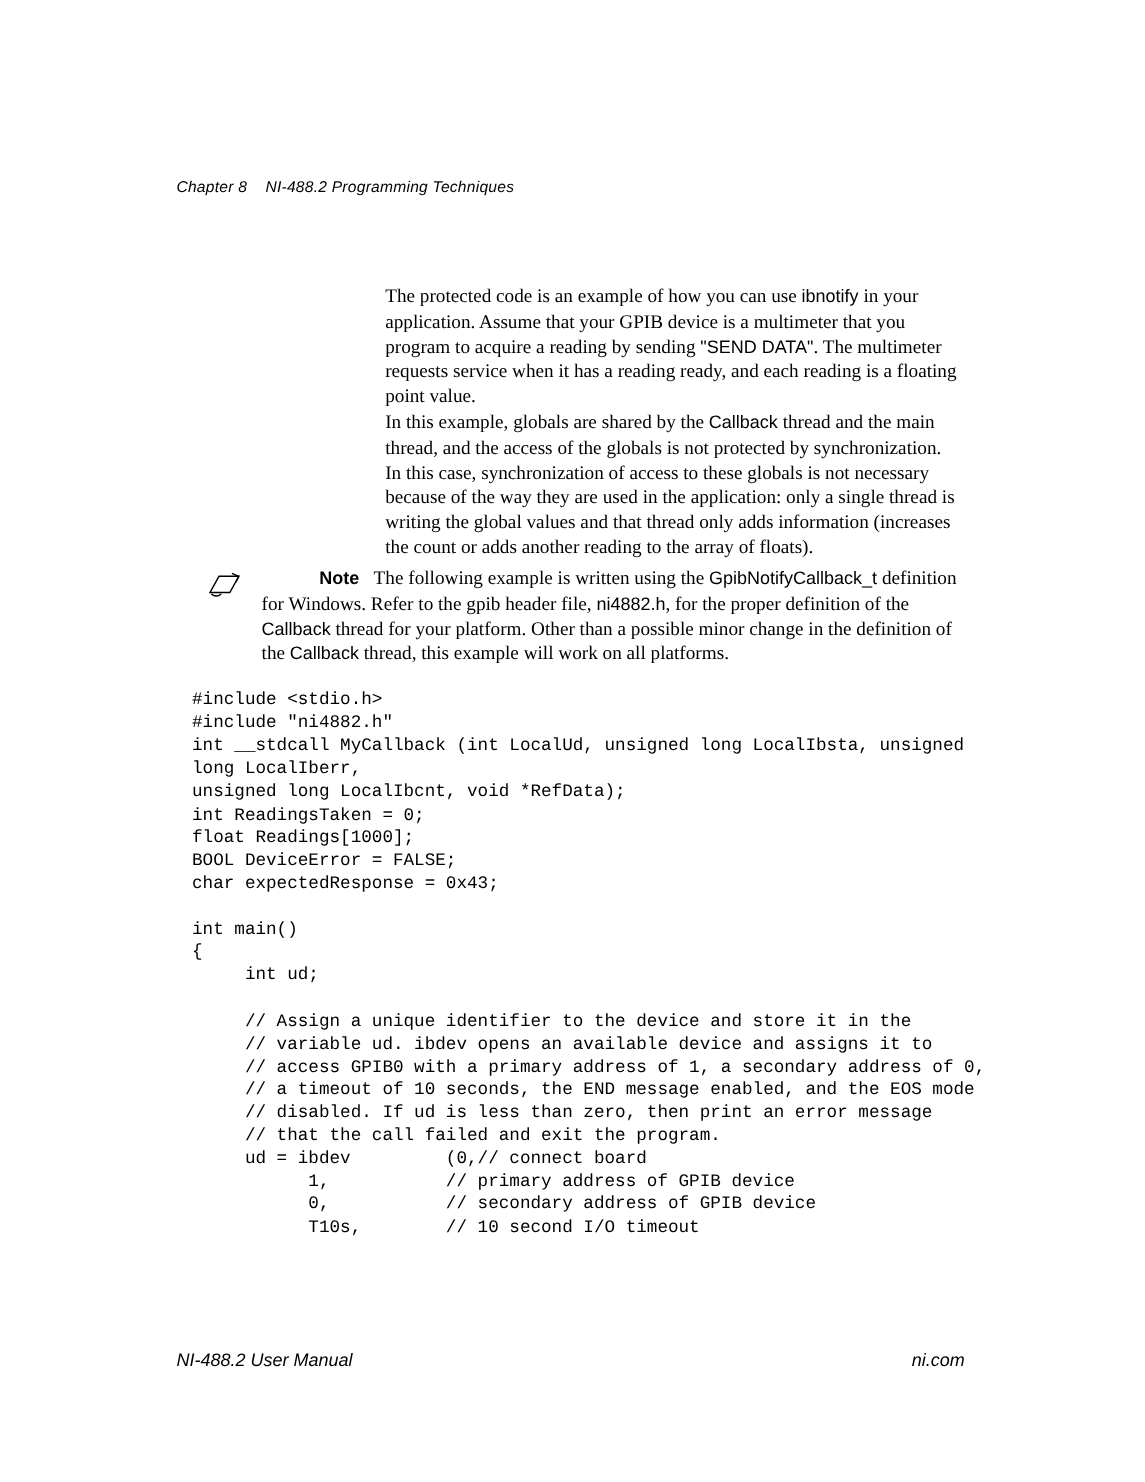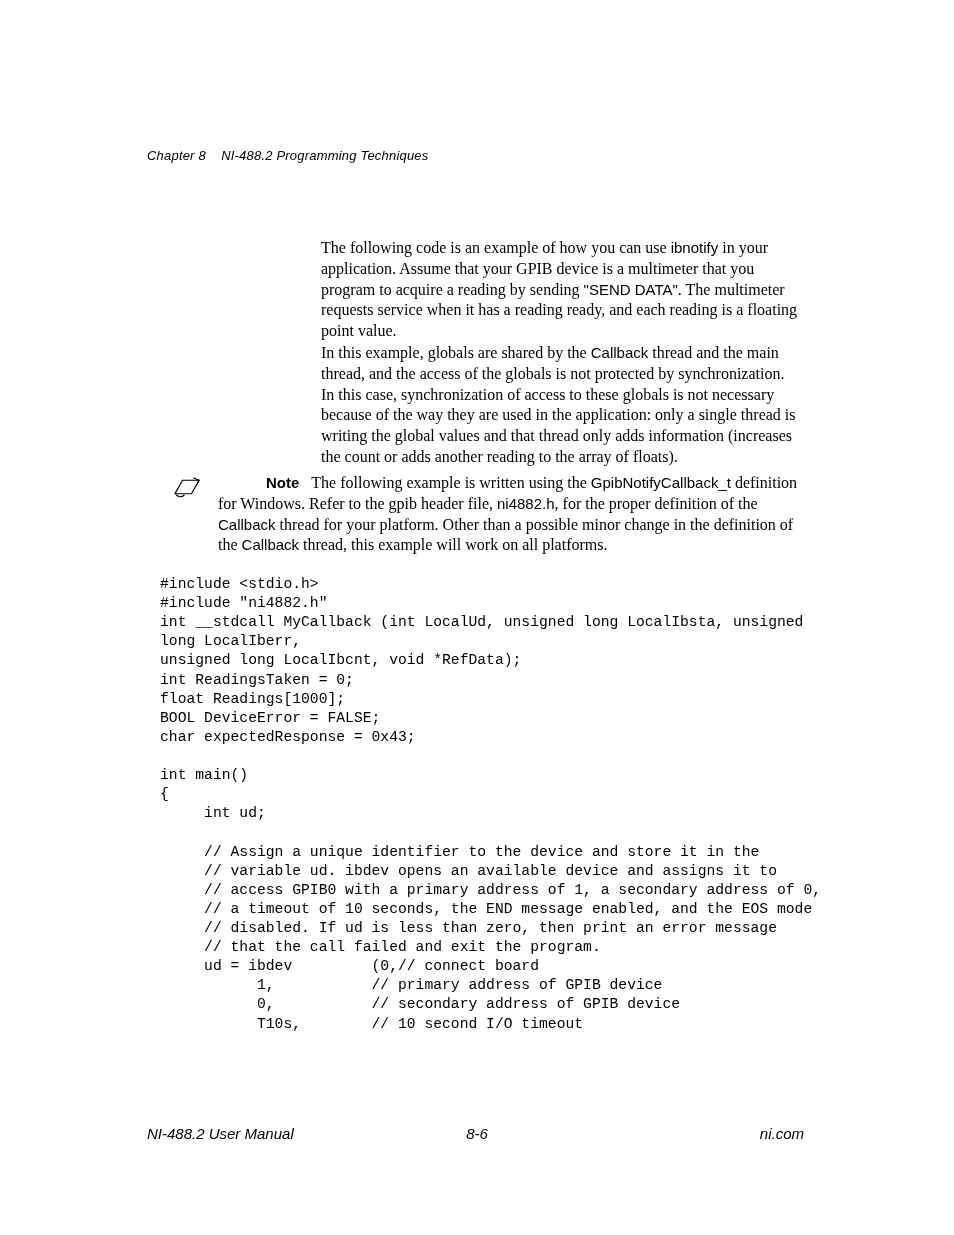--- a/index.html
+++ b/index.html
@@ -92,21 +92,21 @@
 <body>
 
 <div class="page">
 
   <div class="running-header">
     <span>Chapter 8</span>&nbsp;&nbsp;&nbsp;&nbsp;<span>NI-488.2 Programming Techniques</span>
   </div>
 
 
   <div class="body-col" id="para1">
-    <span>The following code is an example of how you can use </span><span class="mono">ibnotify</span><span> in your application. Assume that your GPIB device is a multimeter that you program to acquire a reading by sending </span><span class="mono">"SEND DATA"</span><span>. The multimeter requests service when it has a reading ready, and each reading is a floating point value.</span>
+    <span>The protected code is an example of how you can use </span><span class="mono">ibnotify</span><span> in your application. Assume that your GPIB device is a multimeter that you program to acquire a reading by sending </span><span class="mono">"SEND DATA"</span><span>. The multimeter requests service when it has a reading ready, and each reading is a floating point value.</span>
   </div>
 
   <div class="body-col" id="para2">
     <span>In this example, globals are shared by the </span><span class="mono">Callback</span><span> thread and the main thread, and the access of the globals is not protected by synchronization. In this case, synchronization of access to these globals is not necessary because of the way they are used in the application: only a single thread is writing the global values and that thread only adds information (increases the count or adds another reading to the array of floats).</span>
   </div>
 
   <div class="note-block">
     <div class="note-icon">
       <svg viewBox="0 0 40 30" width="30" height="24">
         <path d="M4 24 L26 24 L36 6 L14 6 Z" fill="none" stroke="#000" stroke-width="1.6"></path>
@@ -138,16 +138,15 @@
      // access GPIB0 with a primary address of 1, a secondary address of 0,
      // a timeout of 10 seconds, the END message enabled, and the EOS mode
      // disabled. If ud is less than zero, then print an error message
      // that the call failed and exit the program.
      ud = ibdev         (0,// connect board
            1,           // primary address of GPIB device
            0,           // secondary address of GPIB device
            T10s,        // 10 second I/O timeout</div>
 
   <div class="footer-left">NI-488.2 User Manual</div>
-  <div class="footer-center">8-6</div>
   <div class="footer-right">ni.com</div>
 
 </div>
 
 </body></html>

